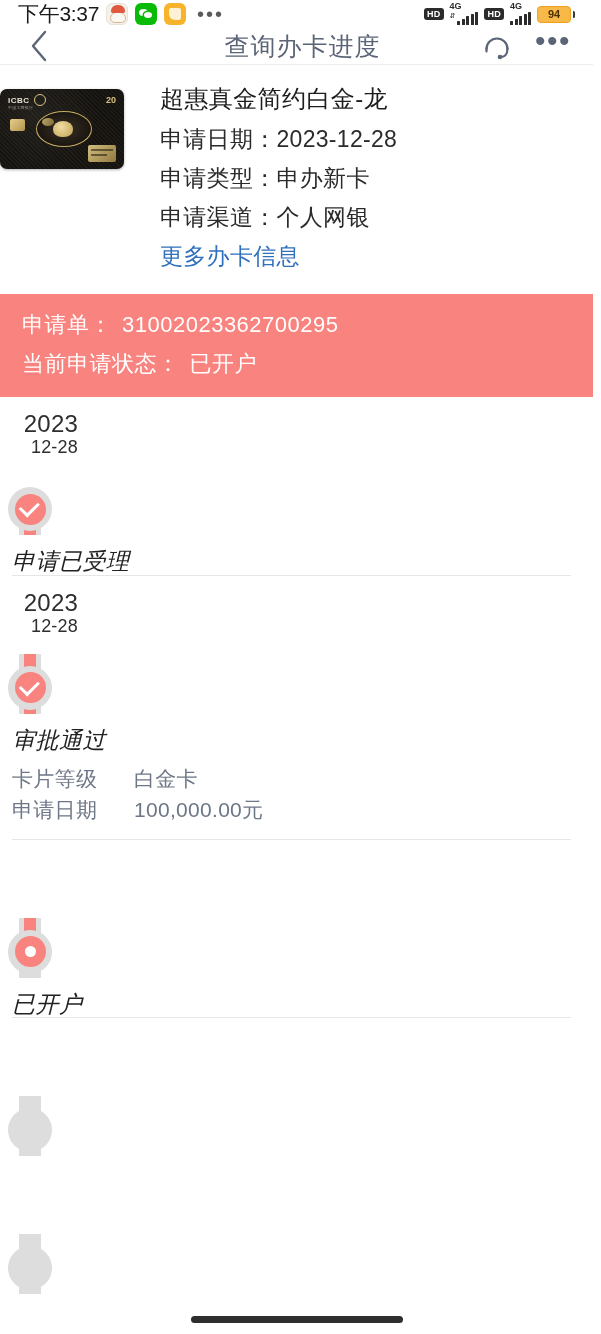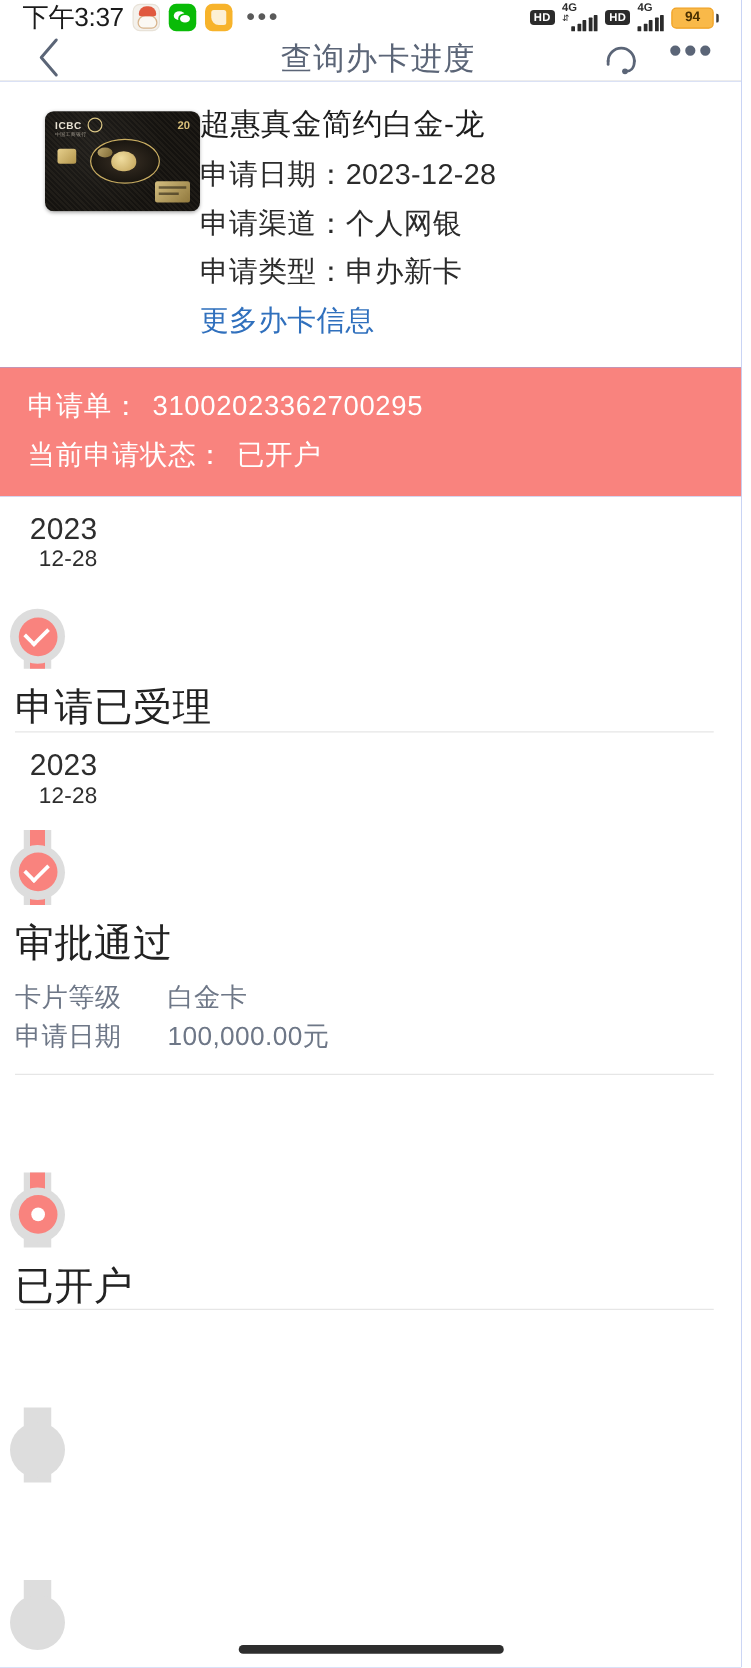--- a/index.html
+++ b/index.html
@@ -250,21 +250,21 @@
   
   .card-panel {
     background: #ffffff;
     padding: 18px 0 22px 0;
     display: flex;
     align-items: flex-start;
   }
   .card-thumb-wrap {
     width: 160px;
     display: flex;
-    justify-content: flex-end;
+    justify-content: flex-start;
     padding-top: 6px;
   }
   .card-thumb {
     width: 124px;
     height: 80px;
     border-radius: 7px;
     background:
       radial-gradient(circle at 30% 35%, rgba(255,255,255,0.05), transparent 60%),
       repeating-linear-gradient(45deg, #14120f 0px, #14120f 1.5px, #1e1b16 1.5px, #1e1b16 3px),
       #16130f;
@@ -508,24 +508,25 @@
   .tl-body.divider::after {
     content: "";
     position: absolute;
     left: 12px;
     right: 22px;
     bottom: 0;
     height: 1px;
     background: #e6e6e6;
   }
   .tl-label {
-    font-size: 31px;
+    font-size: 23px;
     color: #222222;
     letter-spacing: 0.5px;
     line-height: 1.25;
+    font-style: italic;
   }
   .tl-details {
     margin-top: 8px;
     margin-bottom: 14px;
   }
   .tl-drow {
     display: flex;
     font-size: 21px;
     color: #6e7787;
     line-height: 1.5;
@@ -658,24 +659,24 @@
         <span class="ct-emblem"></span>
         <span class="ct-badge"></span>
       </div>
     </div>
     <div class="card-info">
       <div class="card-title">超惠真金简约白金-龙</div>
       <div class="card-row">
         <span class="lbl">申请日期：</span><span class="val">2023-12-28</span>
       </div>
       <div class="card-row">
+        <span class="lbl">申请类型：</span><span class="val">申办新卡</span>
+      </div>
+      <div class="card-row">
         <span class="lbl">申请渠道：</span><span class="val">个人网银</span>
-      </div>
-      <div class="card-row">
-        <span class="lbl">申请类型：</span><span class="val">申办新卡</span>
       </div>
       <div class="card-more">更多办卡信息</div>
     </div>
   </div>
 
   <div class="gray-gap"></div>
 
   <div class="status-banner">
     <div class="sbr-line">
       <span>申请单：</span><span class="sbv">31002023362700295</span>

